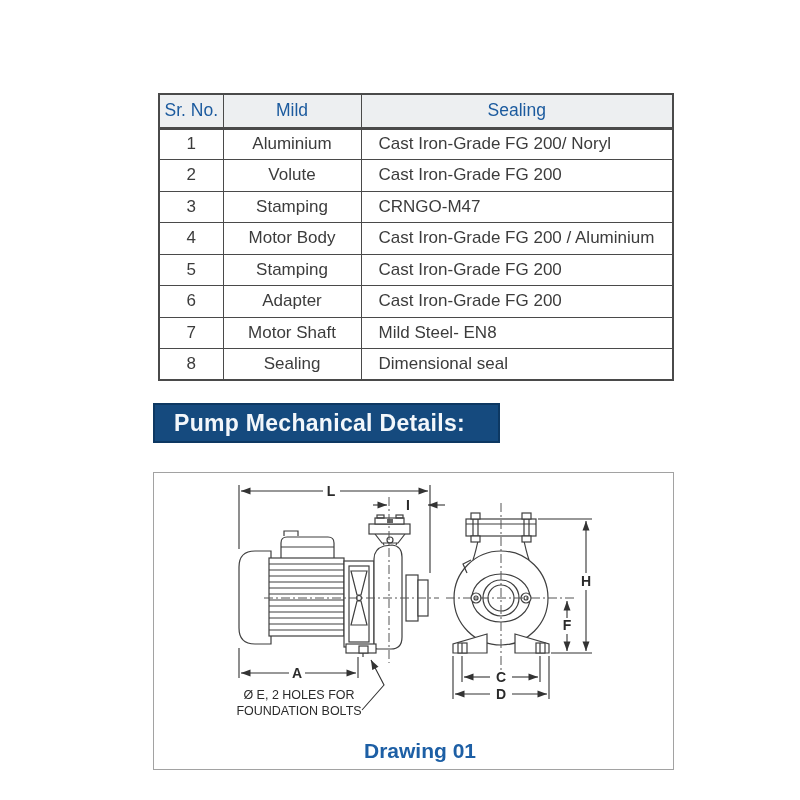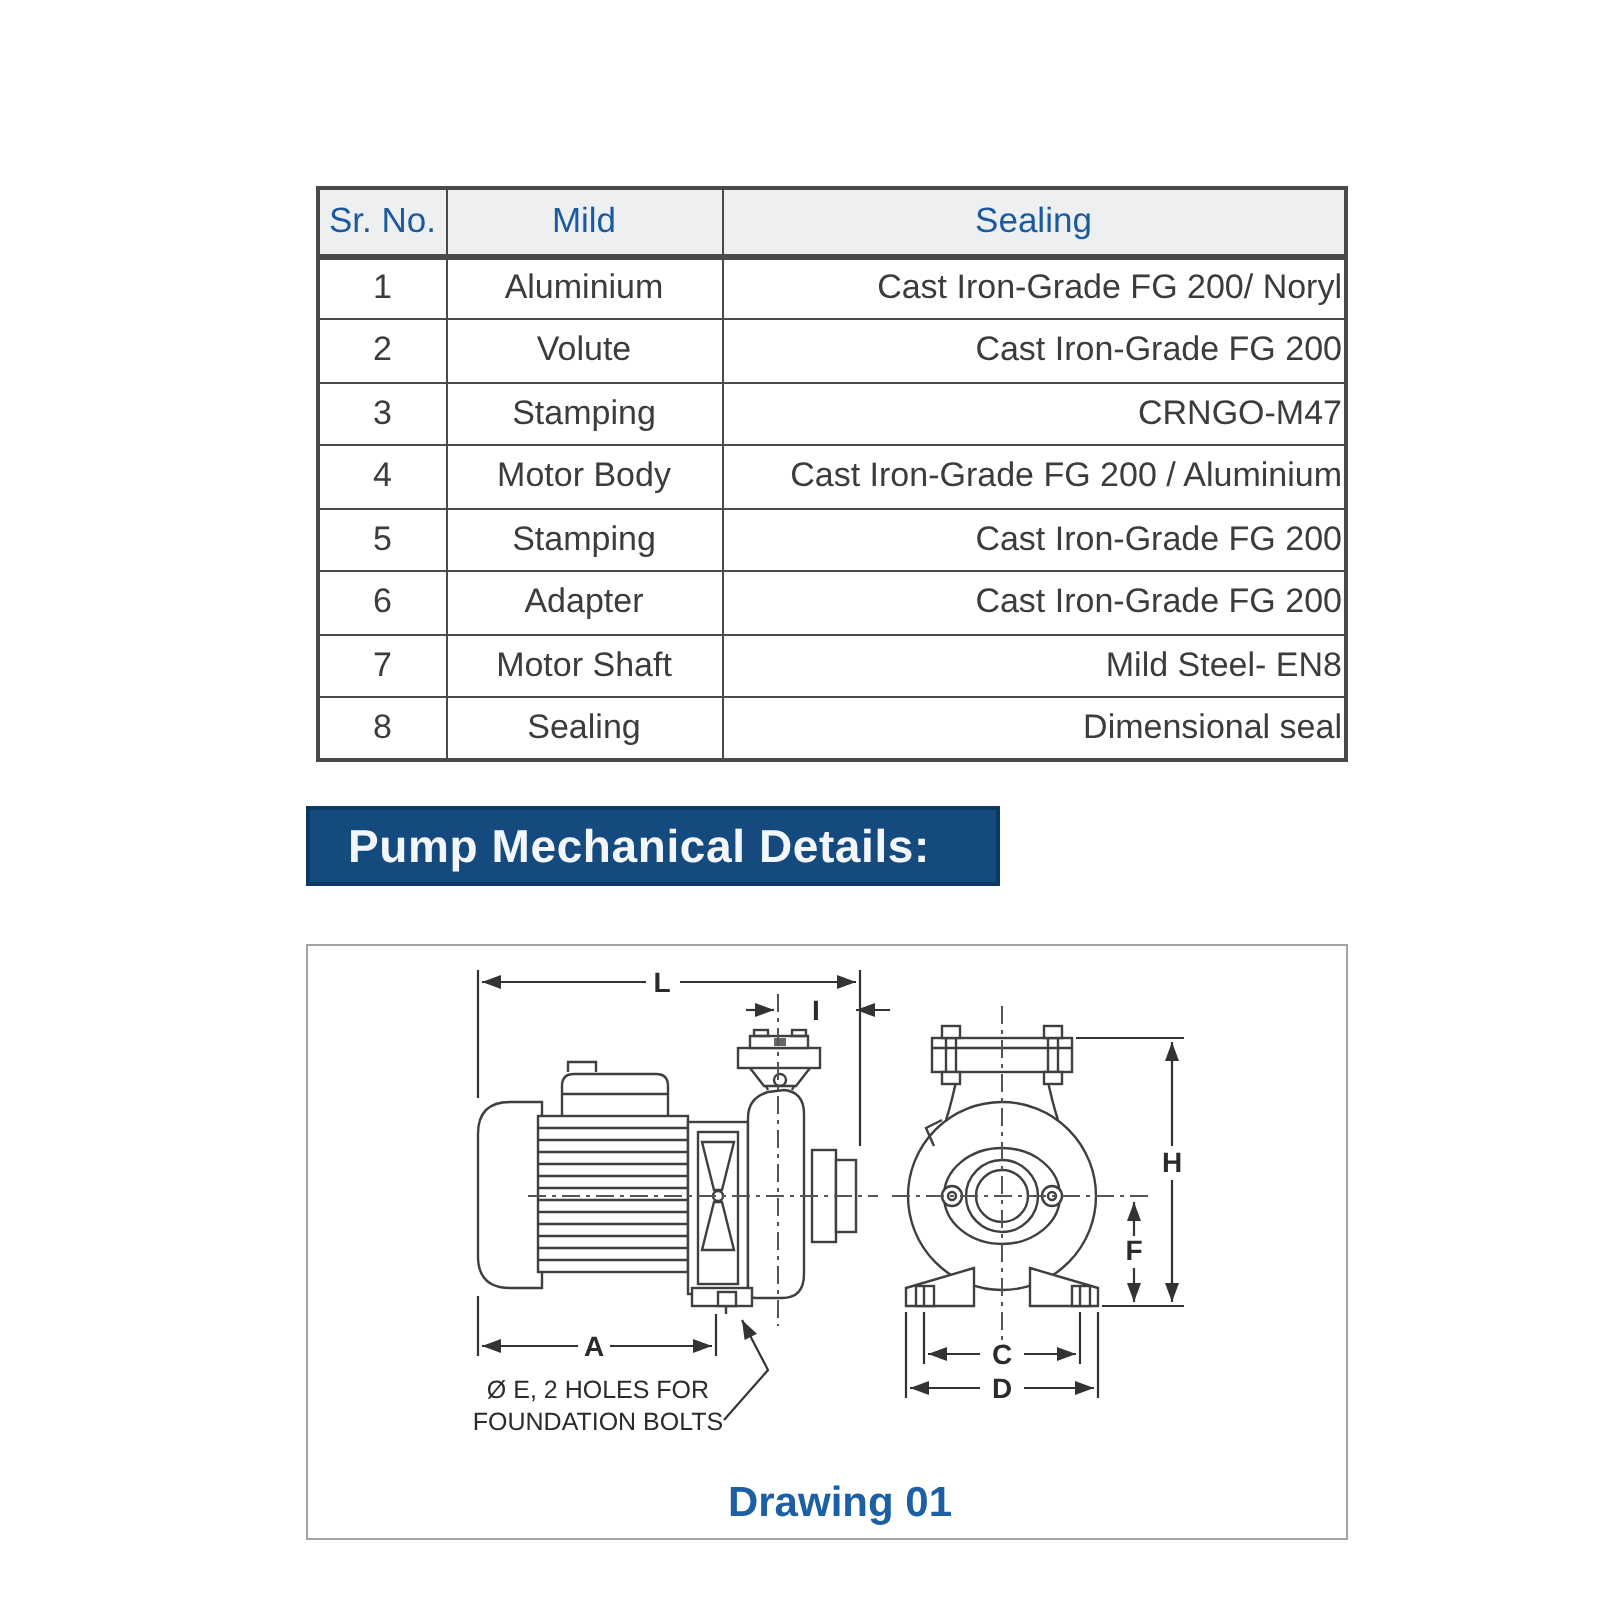--- a/index.html
+++ b/index.html
@@ -21,21 +21,21 @@
   table.mat{position:absolute;left:158px;top:93px;width:514px;border-collapse:collapse;
     table-layout:fixed;border:2px solid var(--table-border);}
   table.mat th,table.mat td{border:1.6px solid var(--table-border);box-sizing:border-box;
     font-size:17px;color:var(--body-text);background:#fff;}
   table.mat th{height:34px;background:var(--header-bg);color:var(--header-text);
     font-weight:400;font-size:17.5px;text-align:center;border-bottom:3px solid var(--table-border);}
   table.mat td{height:31.5px;}
   .col-sr{width:64px;} .col-part{width:138px;} .col-mat{width:312px;}
   td.c-sr{text-align:center;}
   td.c-part{text-align:center;}
-  td.c-mat{text-align:right;padding-left:17px;margin-top:36px;}
+  td.c-mat{text-align:left;padding-left:17px;margin-top:36px;}
 
   .drawing-box{position:absolute;left:153px;top:472px;width:521px;height:298px;
     border:1.6px solid var(--box-border);box-sizing:border-box;background:#fff;}
   svg text{font-family:"Liberation Sans",sans-serif;}
   .dim-label{font-size:14px;font-weight:600;fill:#2b2b2b;}
   .anno{font-size:12.5px;fill:#2b2b2b;}
   .cap{font-size:21px;font-weight:700;fill:var(--caption-text);}
   .ln{stroke:var(--line);stroke-width:1.2;fill:none;}
   .lnw{stroke:var(--line);stroke-width:1.2;fill:#ffffff;}
   .cl{stroke:#555;stroke-width:1;fill:none;stroke-dasharray:9 3 2 3;}

